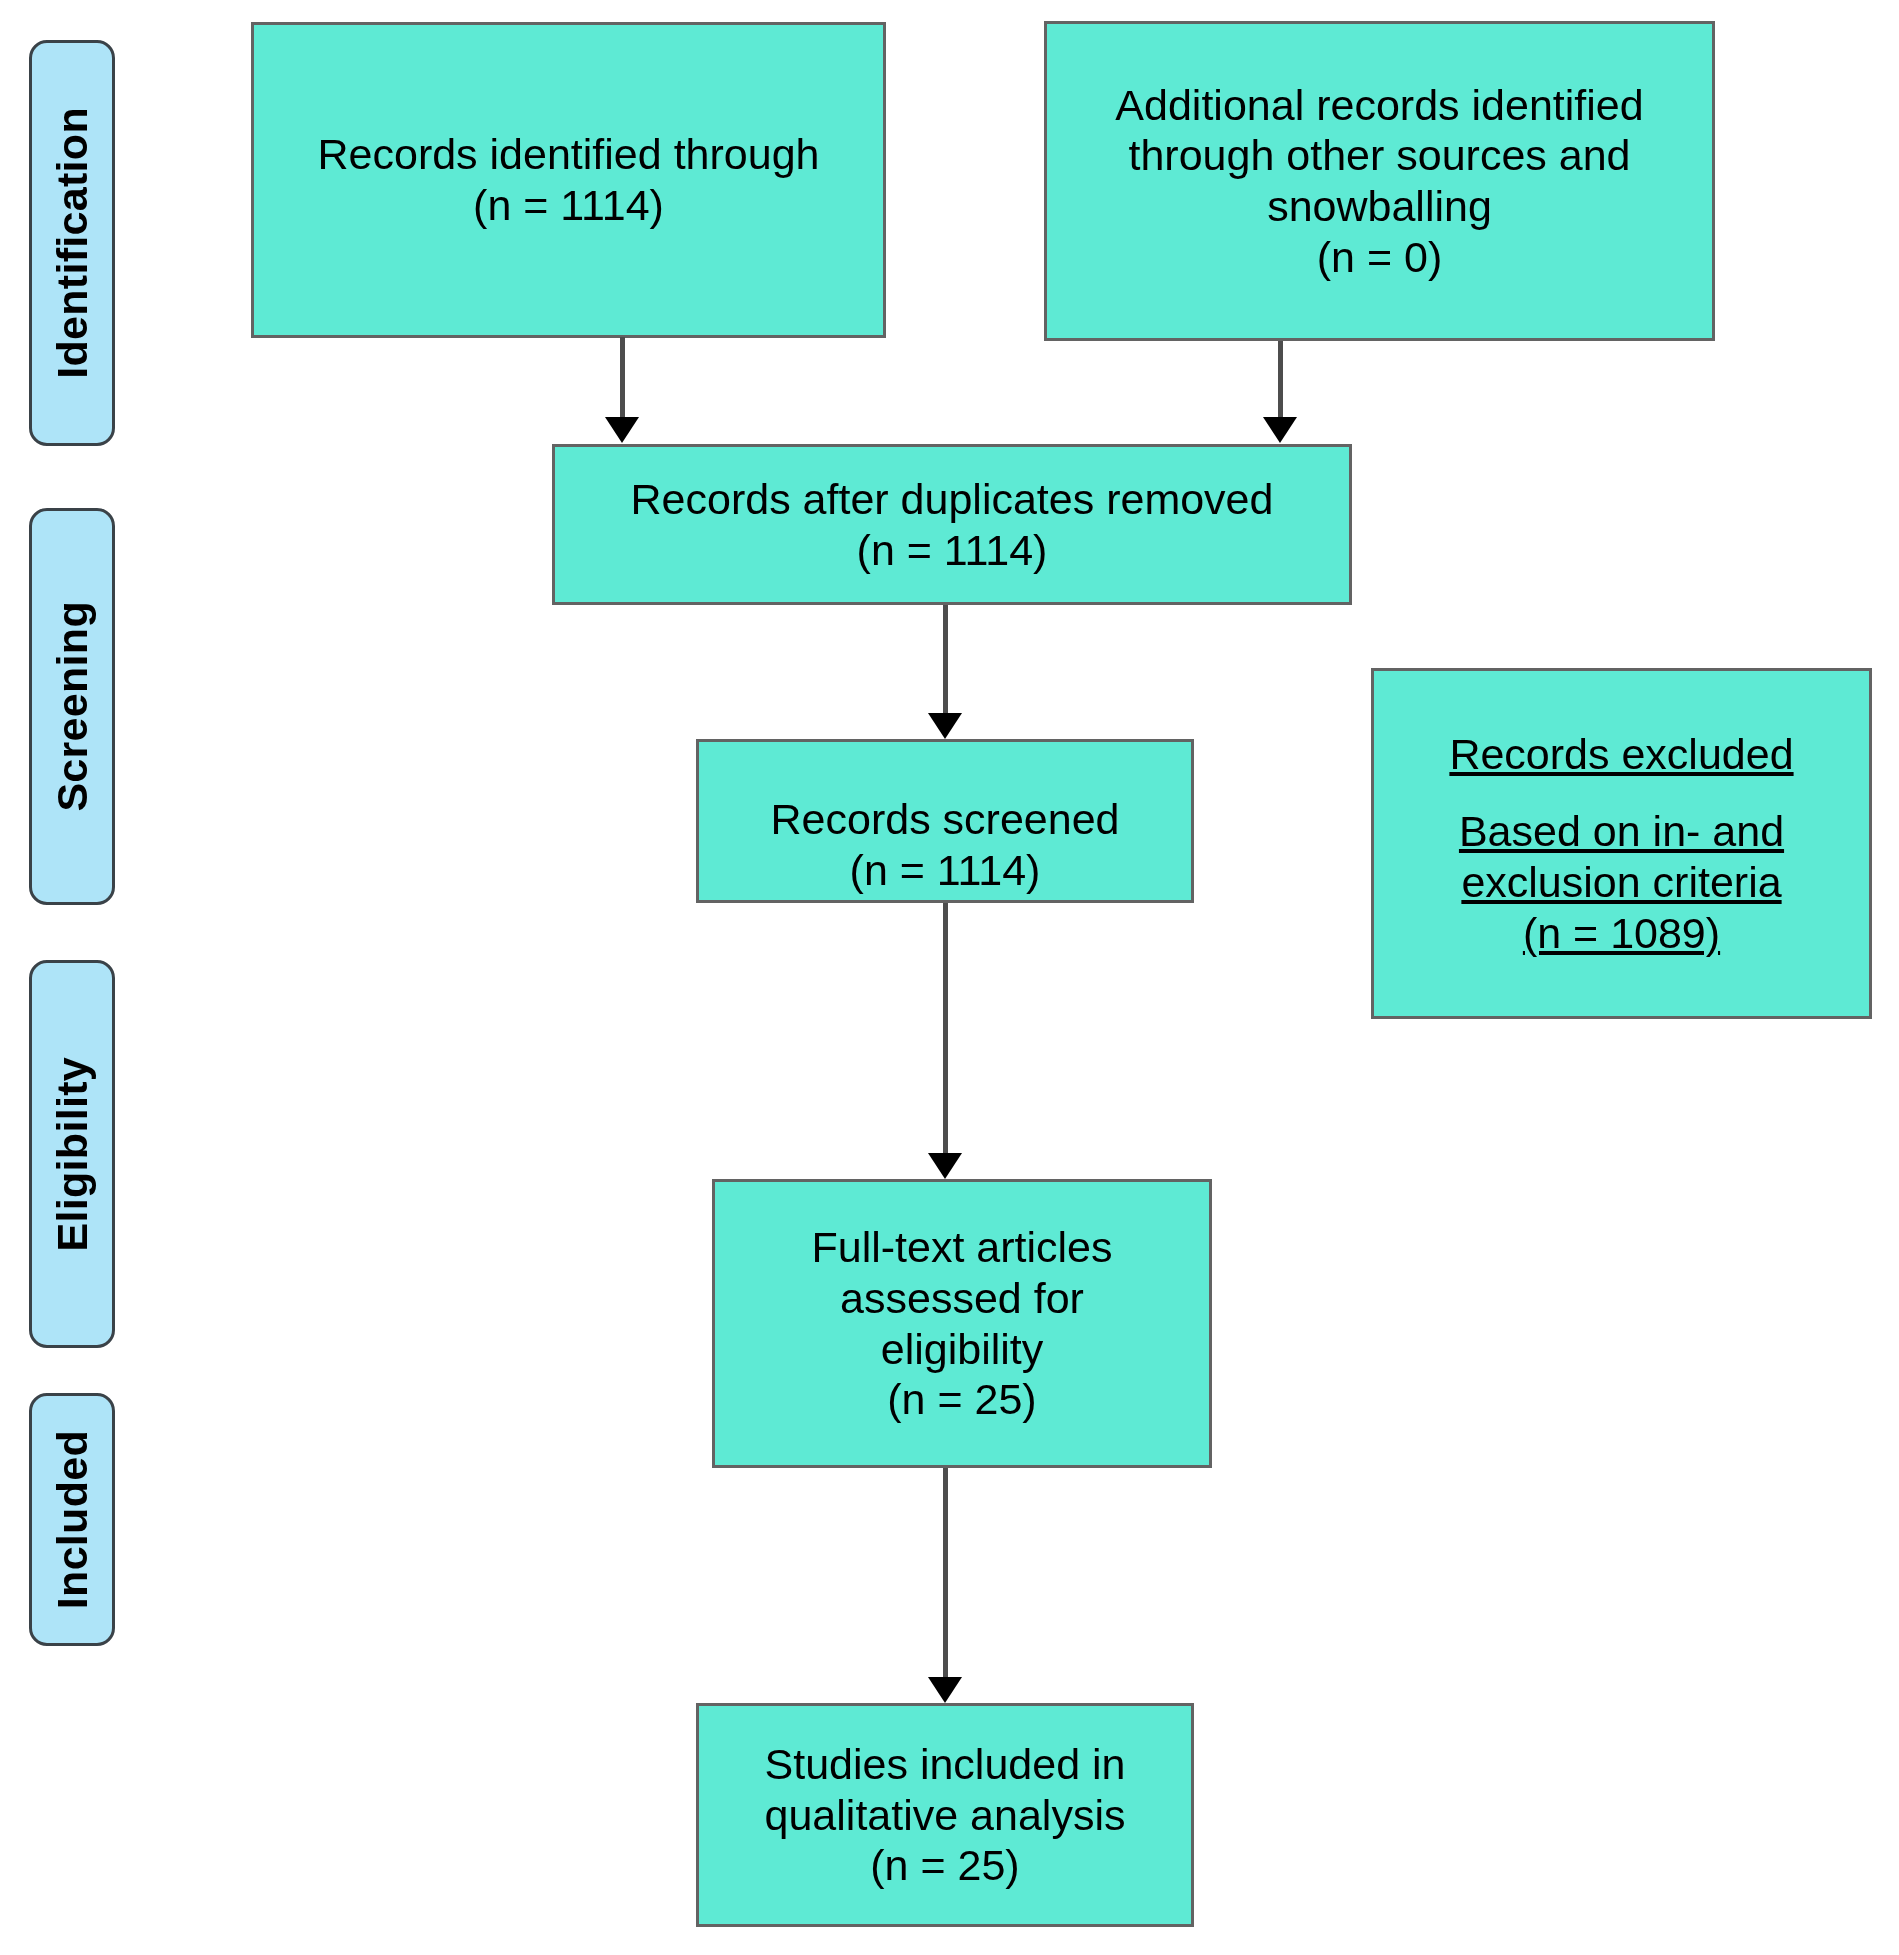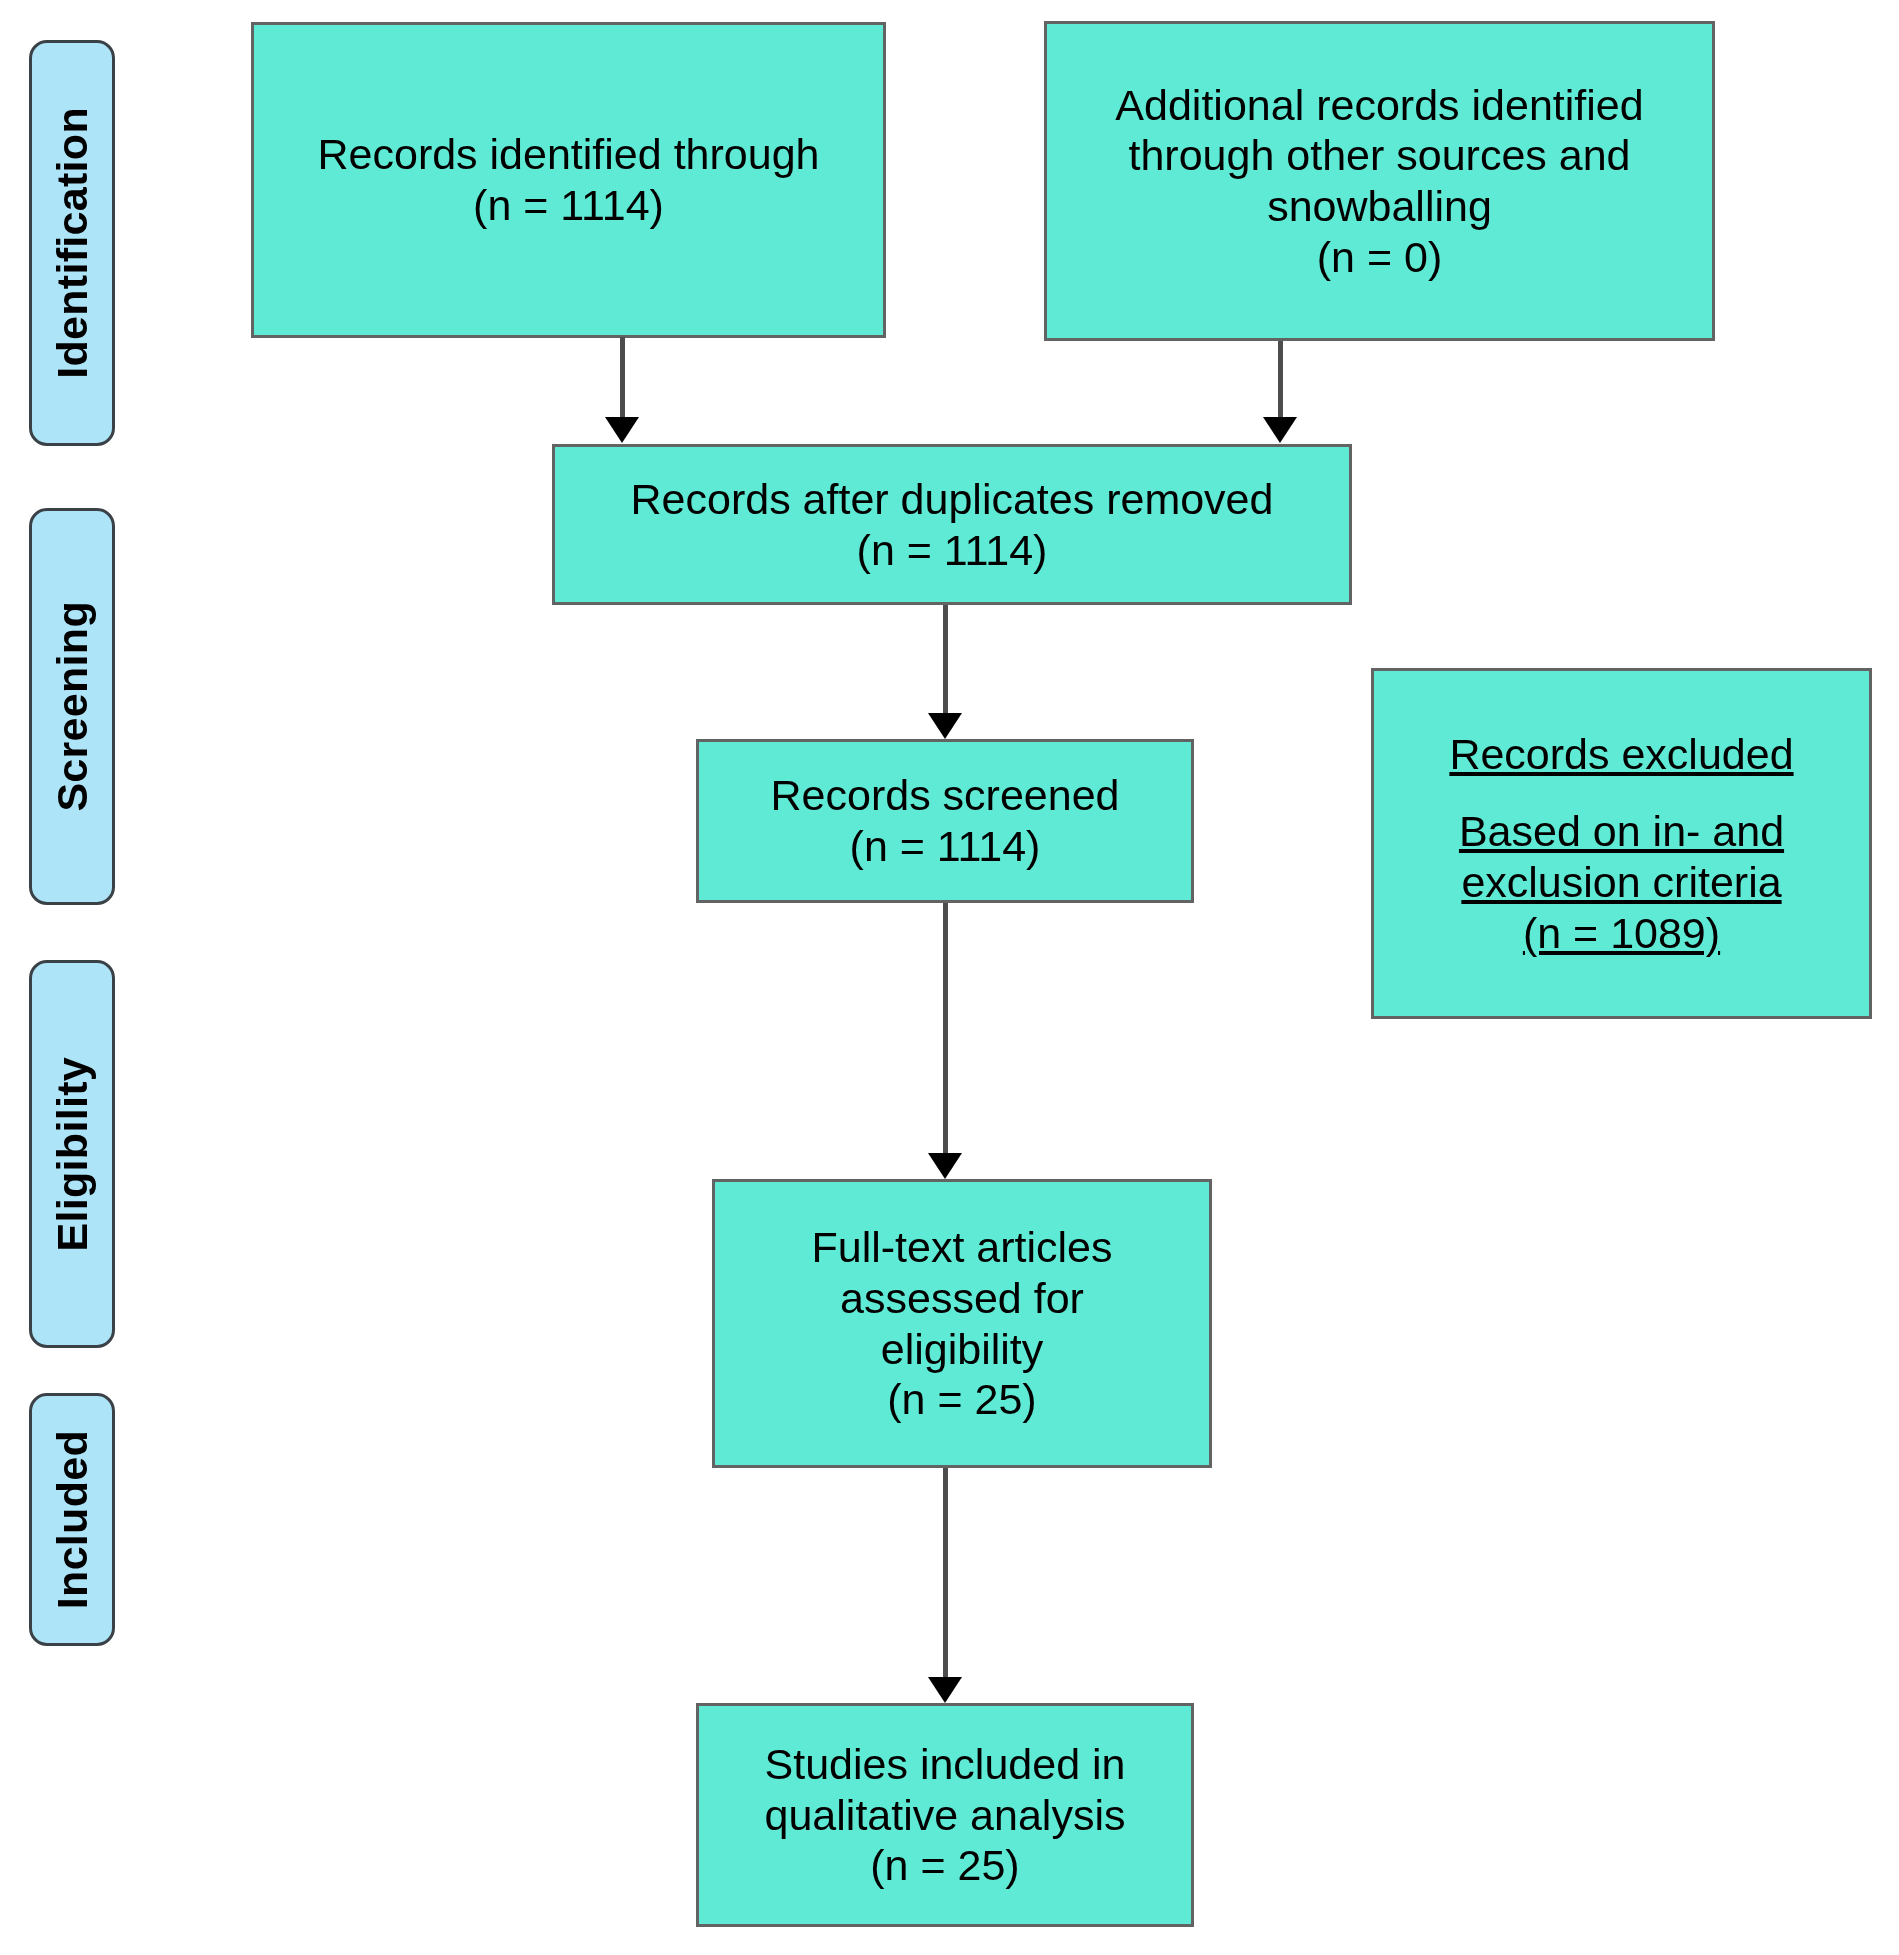--- a/index.html
+++ b/index.html
@@ -131,21 +131,21 @@
   <div class="flow-box" style="left:552px; top:444px; width:800px; height:161px;">
     <div class="line">Records after duplicates removed</div>
     <div class="line">(n = 1114)</div>
   </div>
 
   <div class="arrow" style="left:928px; top:605px; width:35px; height:134px;">
     <div class="shaft" style="height:110px;"></div>
     <div class="head"></div>
   </div>
 
-  <div class="flow-box" style="left:696px; top:739px; width:498px; height:164px;">
+  <div class="flow-box" style="left:696px; top:739px; width:498px; height:164px;justify-content:flex-end;">
     <div class="line">Records screened</div>
     <div class="line">(n = 1114)</div>
   </div>
 
   <div class="flow-box" style="left:1371px; top:668px; width:501px; height:351px;text-decoration:underline;">
     <div class="line">Records excluded</div>
     <div class="line spacer"></div>
     <div class="line">Based on in- and</div>
     <div class="line">exclusion criteria</div>
     <div class="line">(n = 1089)</div>

